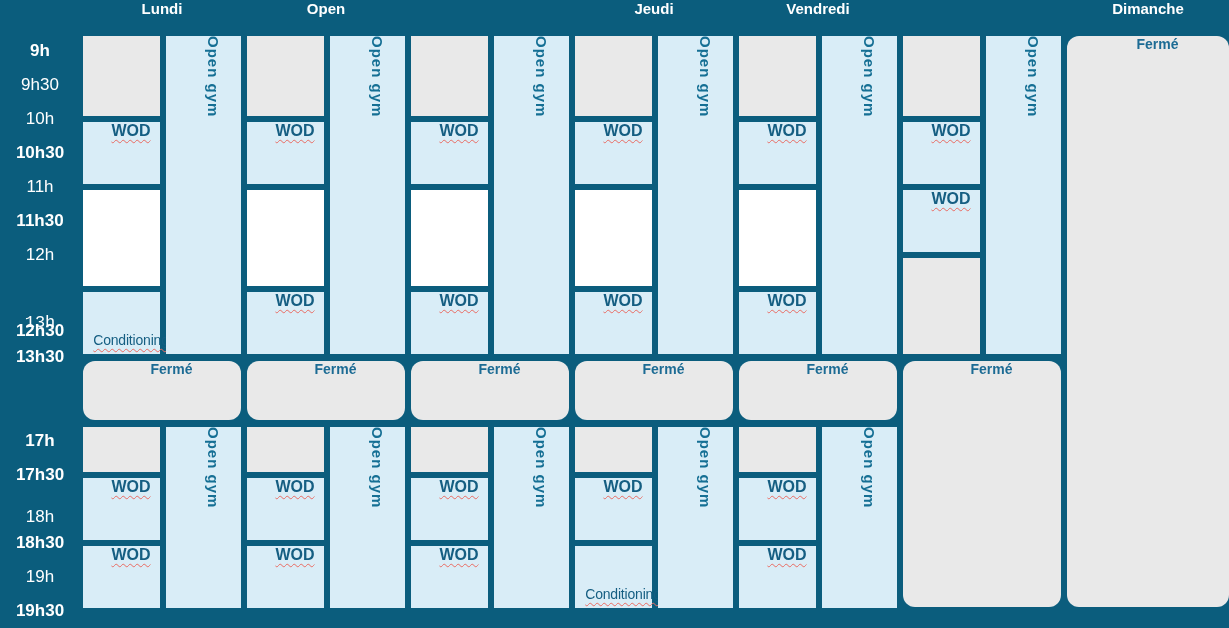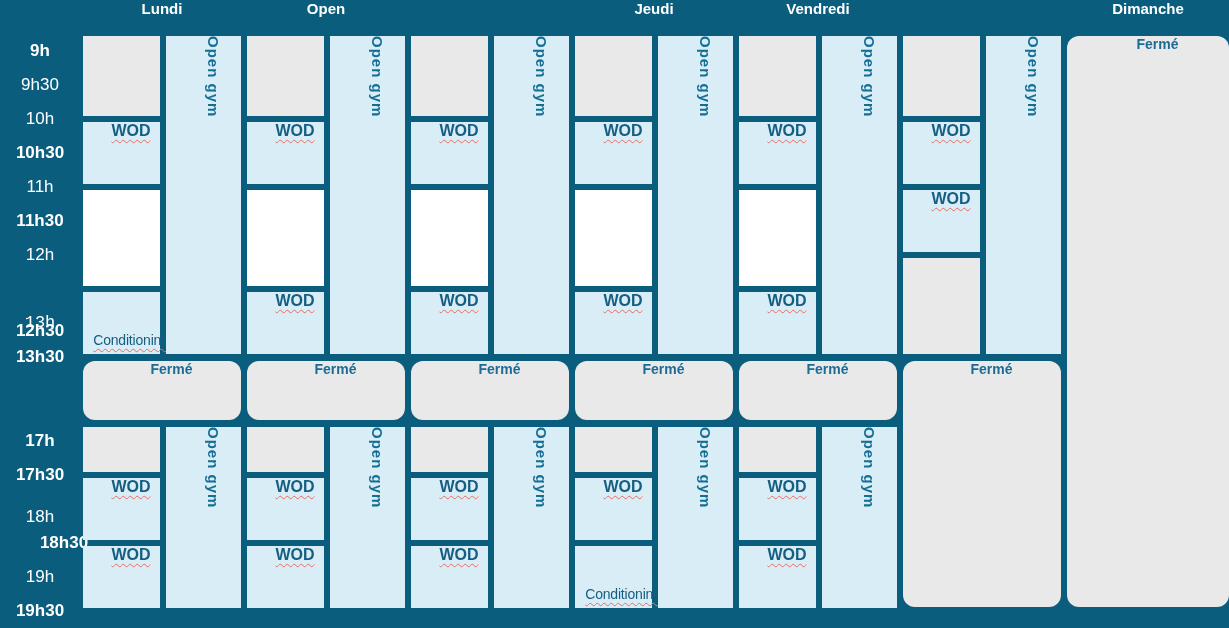--- a/index.html
+++ b/index.html
@@ -94,21 +94,21 @@
       <div class="time-label bold" style="top: 143px;">10h30</div>
       <div class="time-label" style="top: 177px;">11h</div>
       <div class="time-label bold" style="top: 211px;">11h30</div>
       <div class="time-label" style="top: 245px;">12h</div>
       <div class="time-label bold" style="top: 279px; margin-top: 42px;">12h30</div>
       <div class="time-label" style="top: 313px; font-family: Liberation Mono, monospace;">13h</div>
       <div class="time-label bold" style="top: 347px; text-align: center;">13h30</div>
       <div class="time-label bold" style="top: 431px;">17h</div>
       <div class="time-label bold" style="top: 465px;">17h30</div>
       <div class="time-label" style="top: 507px;">18h</div>
-      <div class="time-label bold" style="top: 533px; margin-left: 24px;">18h30</div>
+      <div class="time-label bold" style="top: 533px;">18h30</div>
       <div class="time-label" style="top: 567px;">19h</div>
       <div class="time-label bold" style="top: 601px;">19h30</div>
     </div>
     <div class="day-header" style="left: 83px; width: 158px;">
       <span>Lundi</span>
     </div>
     <div class="cell empty" style="left: 83px; top: 36px; width: 77px; height: 80px;"></div>
     <div class="cell class" style="left: 83px; top: 122px; width: 77px; height: 62px;">
       <span class="class-label">WOD</span>
     </div>

